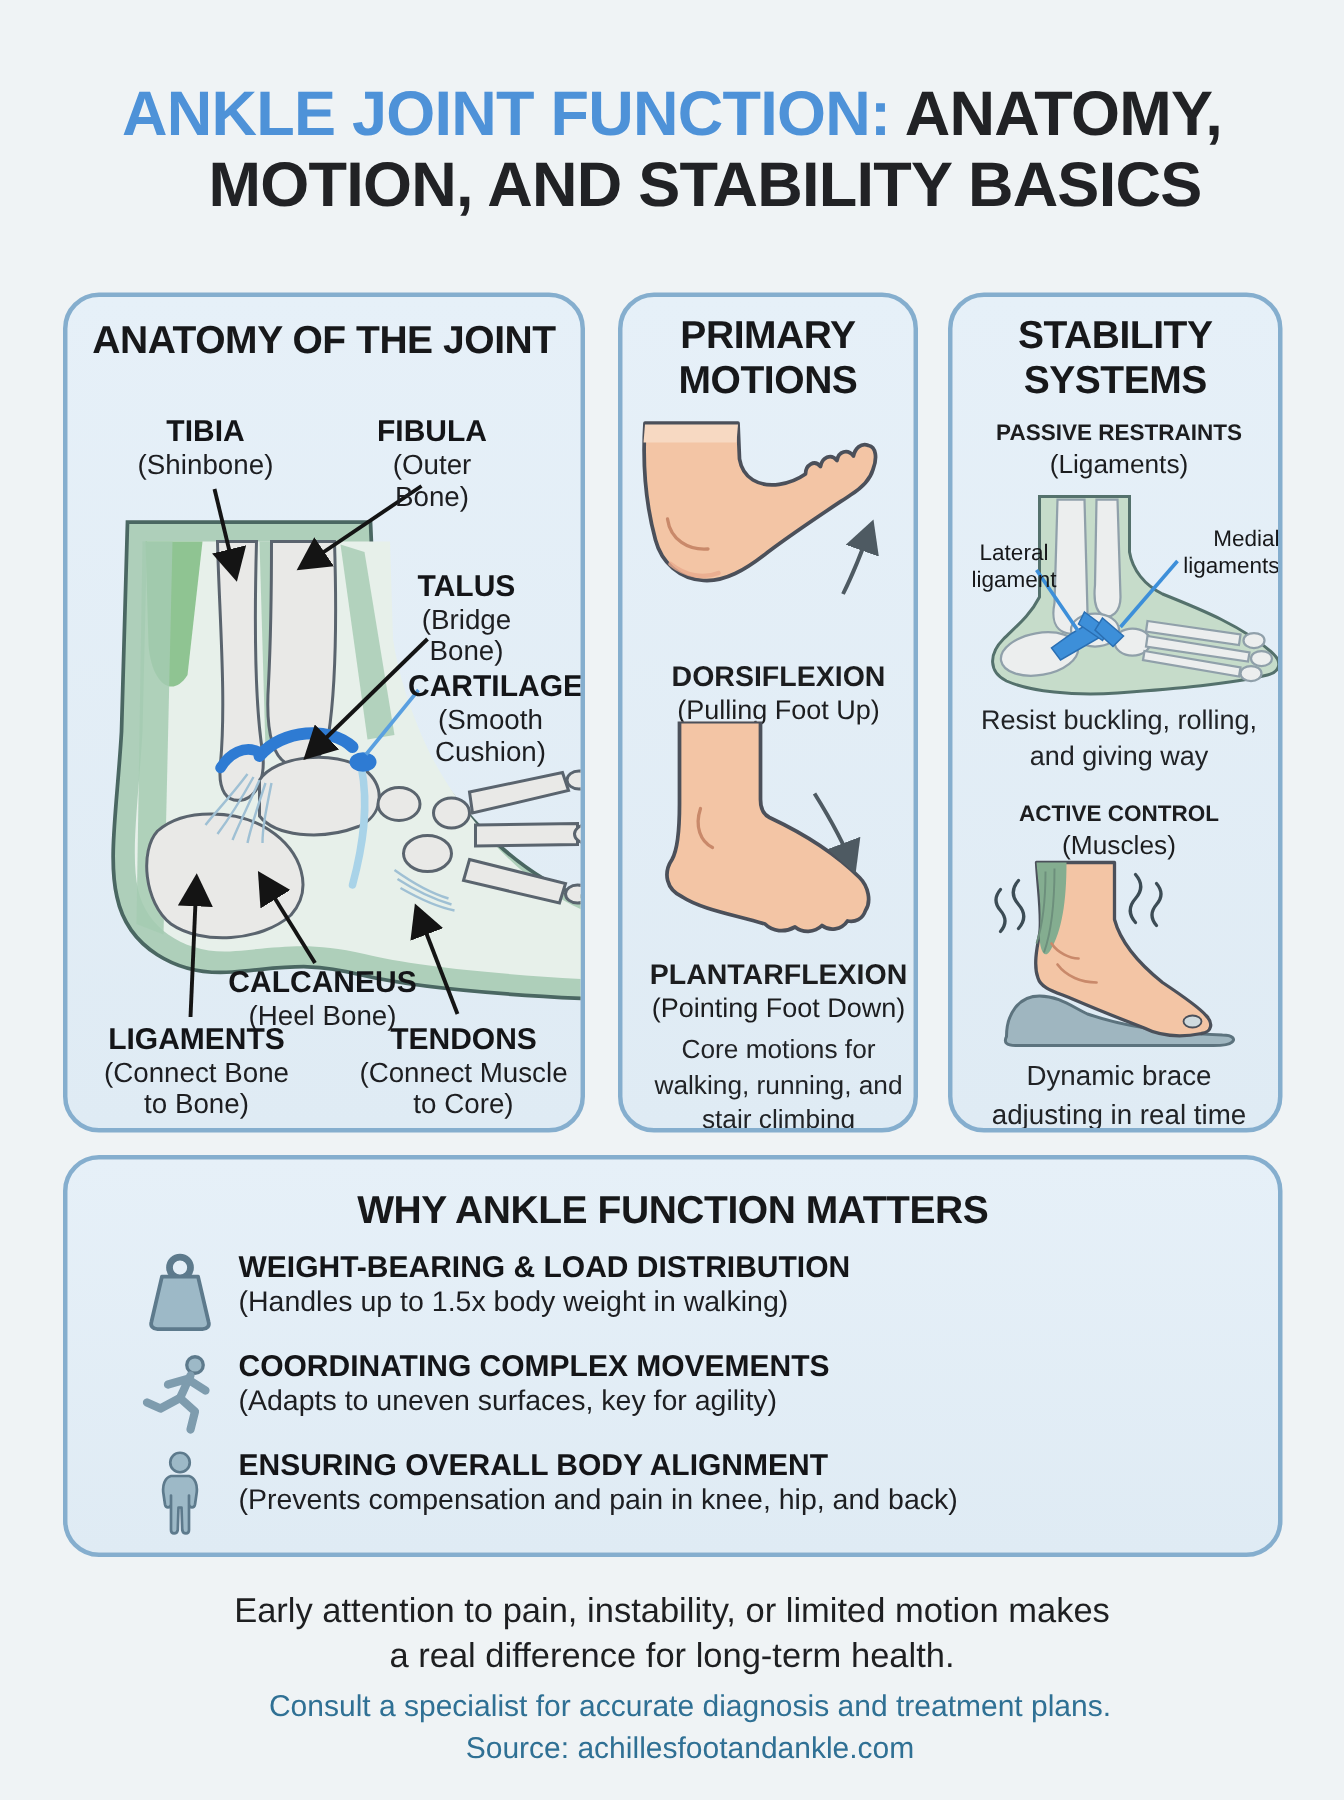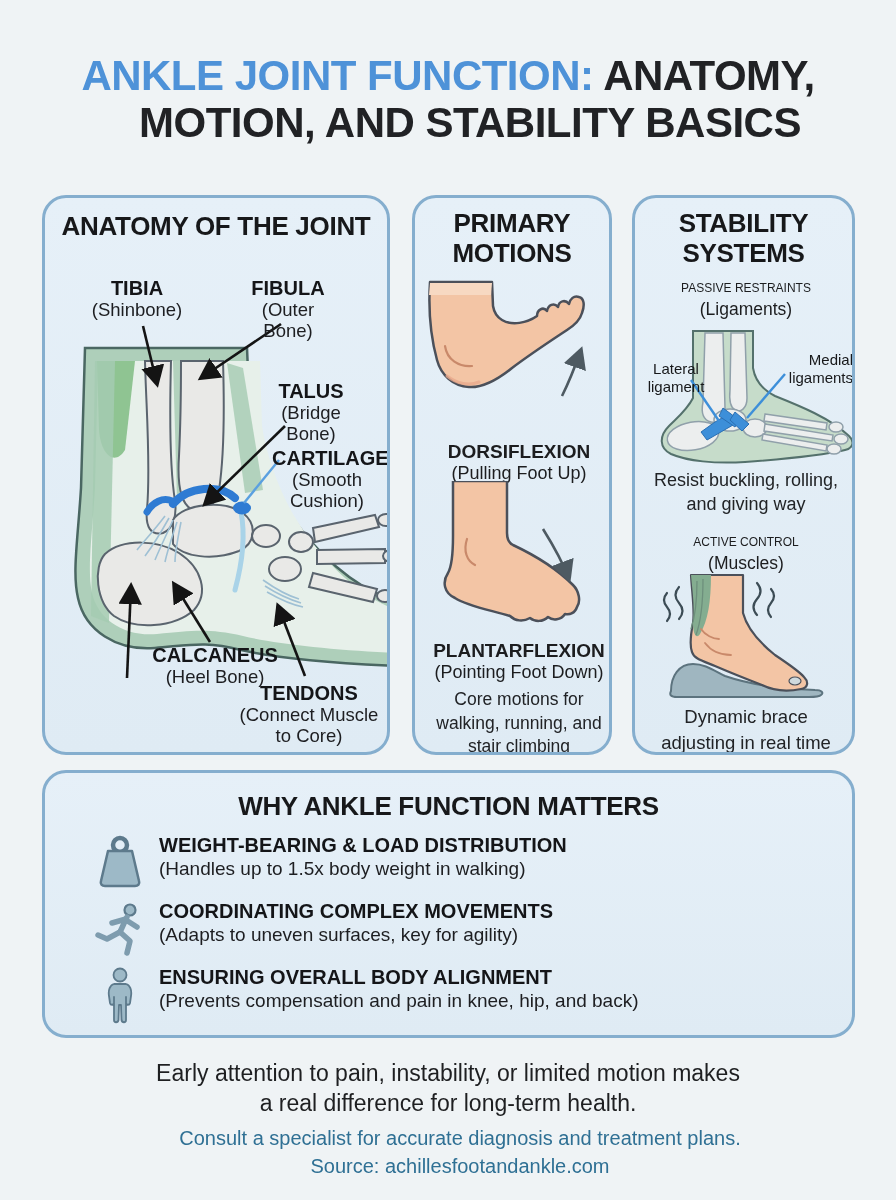--- a/index.html
+++ b/index.html
@@ -36,21 +36,21 @@
   .abs { position:absolute; }
   .ctr { transform:translateX(-50%); text-align:center; }
   
   .lbl-name { font-size:20px; font-weight:700; line-height:22px; color:#141518; white-space:nowrap; }
   .lbl-sub  { font-size:18.5px; line-height:21px; color:#1d1e21; }
   
   .motion-name { font-size:19px; font-weight:700; line-height:22px; white-space:nowrap; }
   .motion-sub  { font-size:18px; line-height:21px; }
   .note { font-size:17.5px; line-height:23.5px; color:#212326; }
   
-  .sys-name { font-size:12px; font-weight:400; line-height:21px; white-space:nowrap; }
+  .sys-name { font-size:15px; font-weight:700; line-height:21px; white-space:nowrap; }
   .sys-sub  { font-size:17.5px; line-height:20px; }
   .tiny-lbl { font-size:15px; line-height:18px; color:#17181a; }
   
   .why-h { top:18px; font-size:26px; }
   .why-row { position:absolute; left:52px; right:18px; }
   .why-icon { position:absolute; left:0; top:2px; }
   .why-text { position:absolute; left:62px; top:0; }
   .why-title { font-size:20px; font-weight:700; line-height:24px; color:#141518; }
   .why-sub   { font-size:19px; line-height:23px; color:#1d1e21; }
   
@@ -170,20 +170,24 @@
         <div class="lbl-name">TALUS</div>
         <div class="lbl-sub">(Bridge Bone)</div>
       </div>
       <div class="abs ctr" style="left:170px;top:446px;">
         <div class="lbl-name">CALCANEUS</div>
         <div class="lbl-sub">(Heel Bone)</div>
       </div>
       <div class="abs ctr" style="left:282px;top:249px;width:110px;margin-left:-55px;transform:none;">
         <div class="lbl-name">CARTILAGE</div>
         <div class="lbl-sub">(Smooth Cushion)</div>
+      </div>
+      <div class="abs ctr" style="left:86px;top:484px;width:140px;margin-left:-70px;transform:none;">
+        <div class="lbl-name">LIGAMENTS</div>
+        <div class="lbl-sub">(Connect Bone to Bone)</div>
       </div>
       <div class="abs ctr" style="left:264px;top:484px;width:152px;margin-left:-76px;transform:none;">
         <div class="lbl-name">TENDONS</div>
         <div class="lbl-sub">(Connect Muscle to Core)</div>
       </div>
     </div>
   </section>
 
   <section class="panel panel-motions">
     <div class="canvas">

